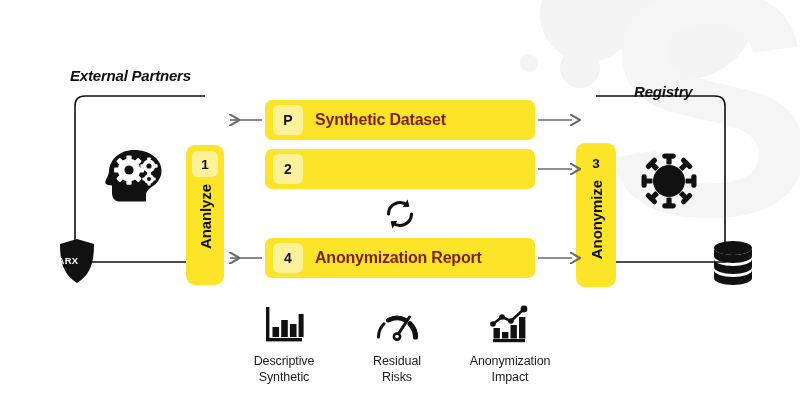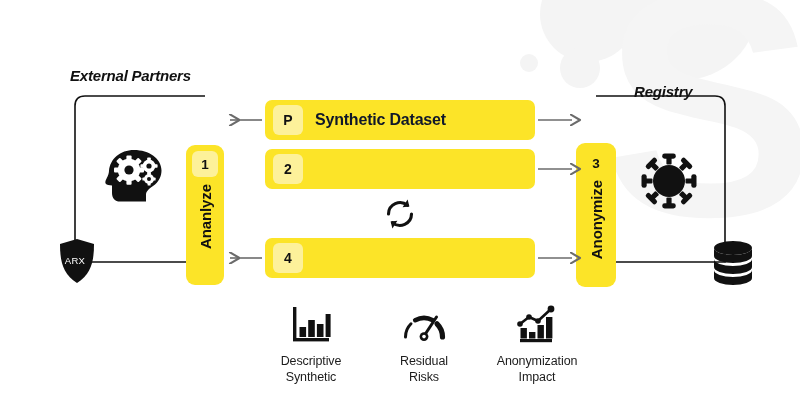--- a/index.html
+++ b/index.html
@@ -143,21 +143,21 @@
     align-items: center;
     justify-content: center;
     font-size: 14px;
     font-weight: bold;
     color: #111111;
   }
   .flowbar-label {
     margin-left: 12px;
     font-size: 16px;
     font-weight: bold;
-    color: #0f172a;
+    color: #7f1d1d;
     letter-spacing: -0.2px;
     white-space: nowrap;
   }
 
   
   #arrow-svg {
     position: absolute;
     left: 0; top: 0;
     width: 800px; height: 400px;
     pointer-events: none;
@@ -165,34 +165,34 @@
 
   
   .panel-icon { position: absolute; }
   #icon-head     { left: 104px; top: 148px; }
   #icon-virus    { left: 641px; top: 153px; }
   #icon-database { left: 711px; top: 240px; }
   #icon-arx      { left: 57px;  top: 238px; }
   #icon-sync     { left: 382px; top: 197px; }
   .arx-text {
     position: absolute;
-    left: 55px;
+    left: 48px;
     top: 255px;
     width: 40px;
     text-align: center;
     font-size: 9.5px;
-    font-weight: normal;
+    font-weight: bold;
     color: #ffffff;
     letter-spacing: 0.3px;
   }
 
   
   .metrics {
     position: absolute;
-    left: 259px;
+    left: 232px;
     top: 305px;
     width: 330px;
     display: flex;
     justify-content: space-between;
     align-items: flex-end;
   }
   .metric {
     width: 104px;
     display: flex;
     flex-direction: column;
@@ -320,20 +320,21 @@
     <div class="flowbar-badge">P</div>
     <div class="flowbar-label">Synthetic Dataset</div>
   </div>
 
   <div class="flowbar" id="bar-pipeline">
     <div class="flowbar-badge">2</div>
   </div>
 
   <div class="flowbar" id="bar-report">
     <div class="flowbar-badge">4</div>
+    <div class="flowbar-label">Anonymization Report</div>
   </div>
 
   <svg class="panel-icon" id="icon-sync" width="36" height="34" viewBox="0 0 36 34">
     <path d="M6.5 17 A11.5 11.5 0 0 1 25.5 8.4" fill="none" stroke="#111111" stroke-width="3.1" stroke-linecap="round"></path>
     <path d="M29.5 17 A11.5 11.5 0 0 1 10.5 25.6" fill="none" stroke="#111111" stroke-width="3.1" stroke-linecap="round"></path>
     <path d="M25.6 2.6 L27.4 9.6 L20.6 10.2 Z" fill="#111111"></path>
     <path d="M10.4 31.4 L8.6 24.4 L15.4 23.8 Z" fill="#111111"></path>
   </svg>
 
   <svg id="arrow-svg" viewBox="0 0 800 400">

